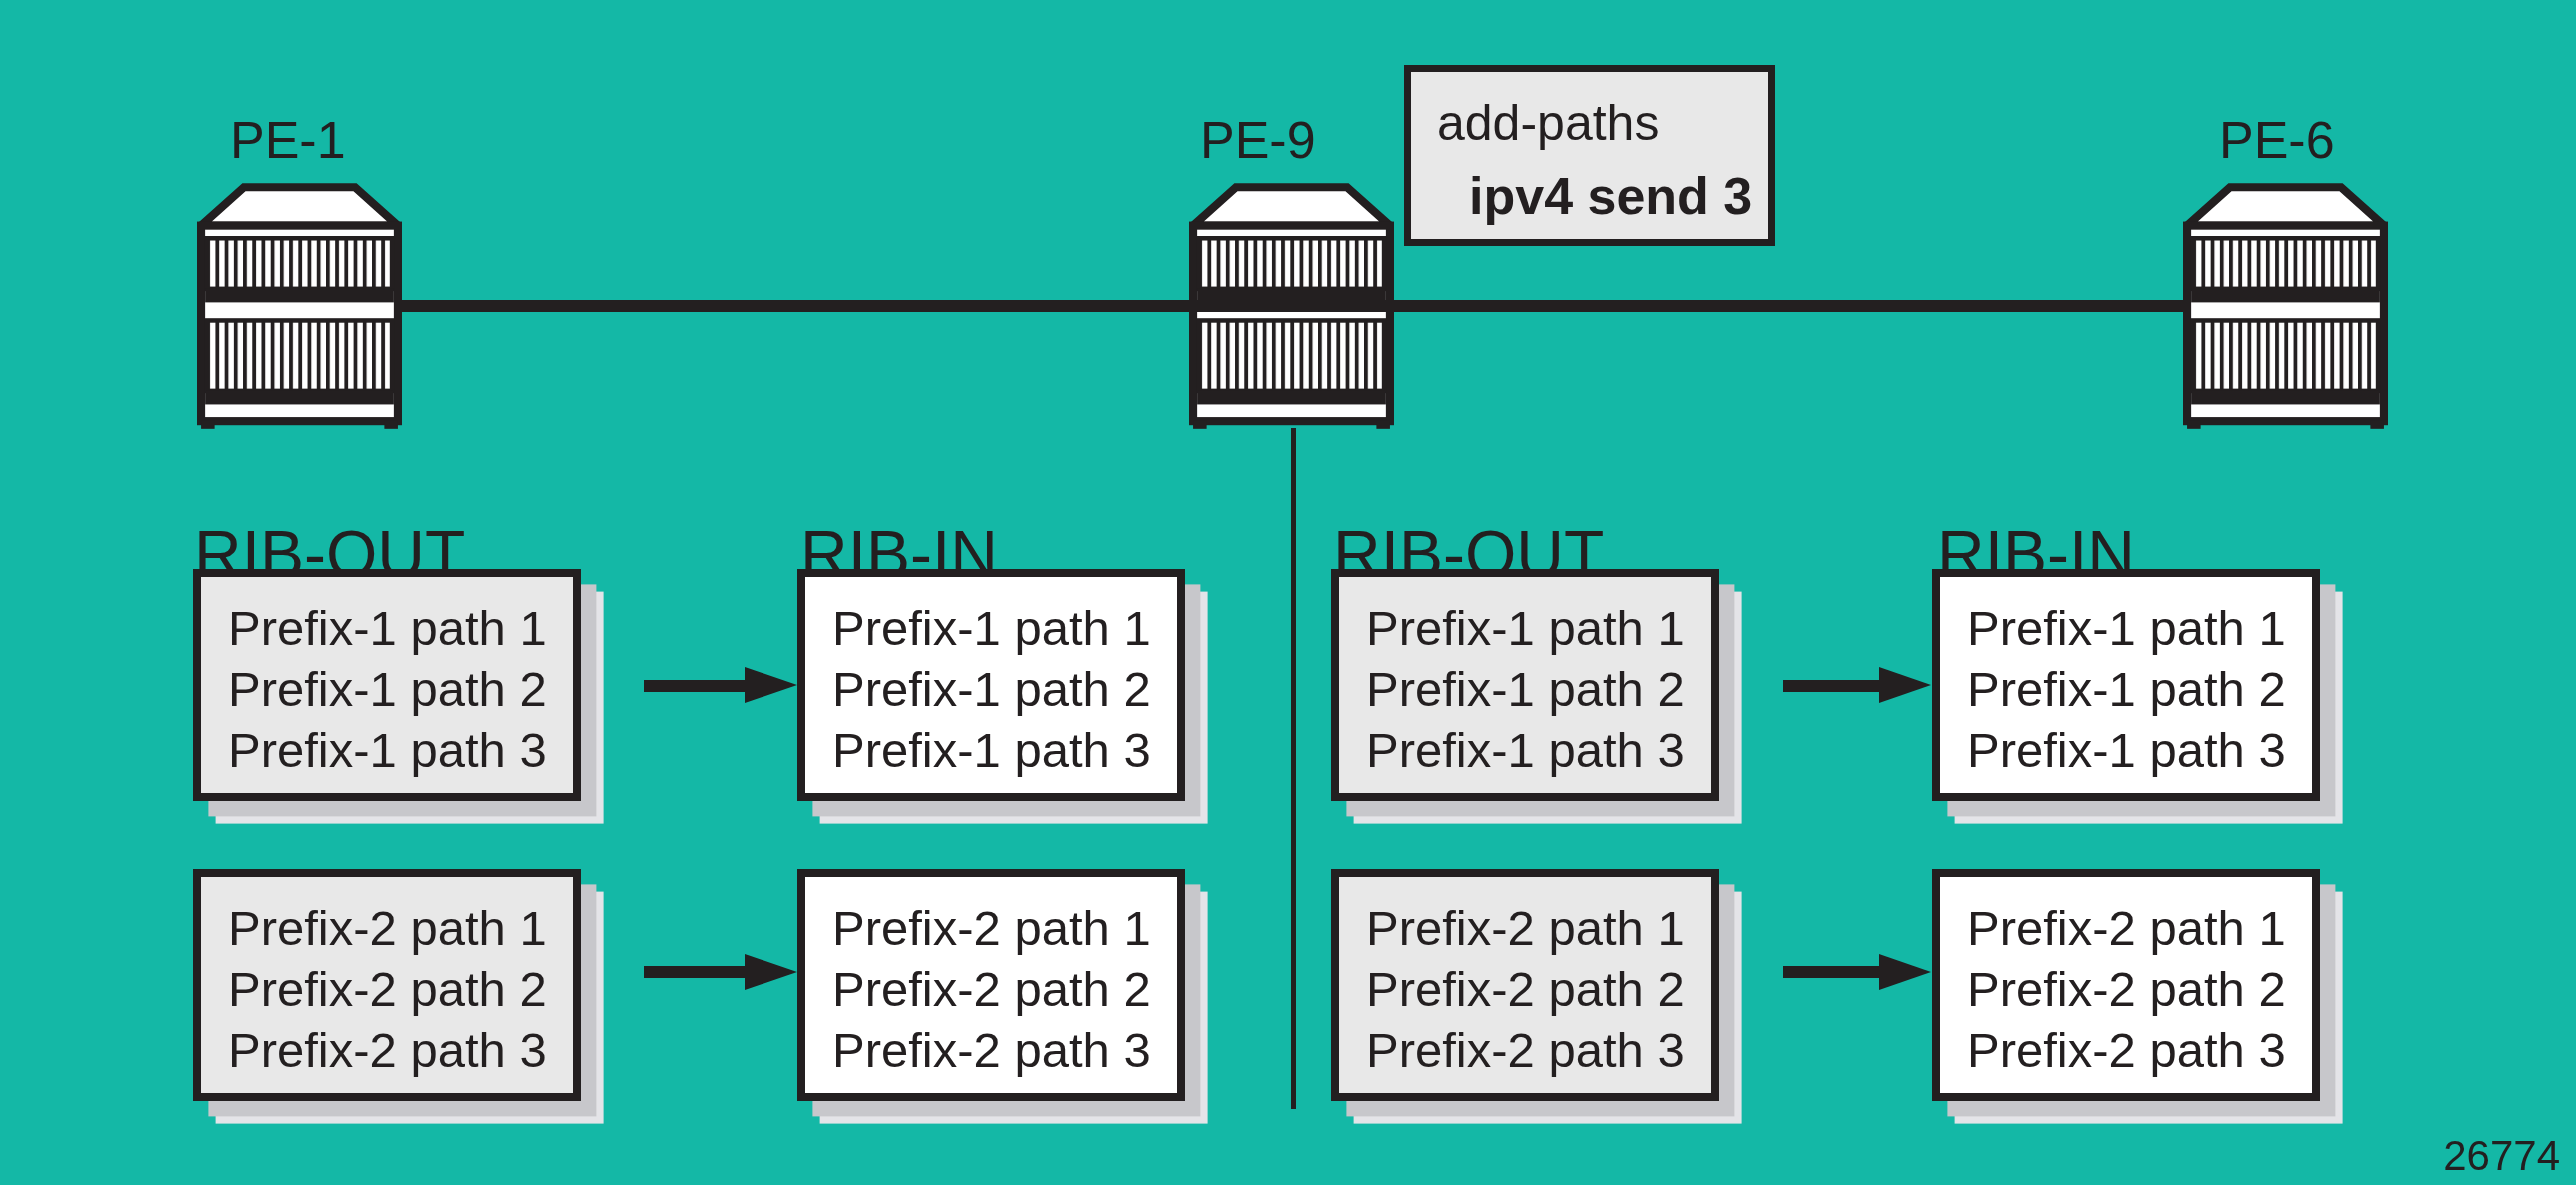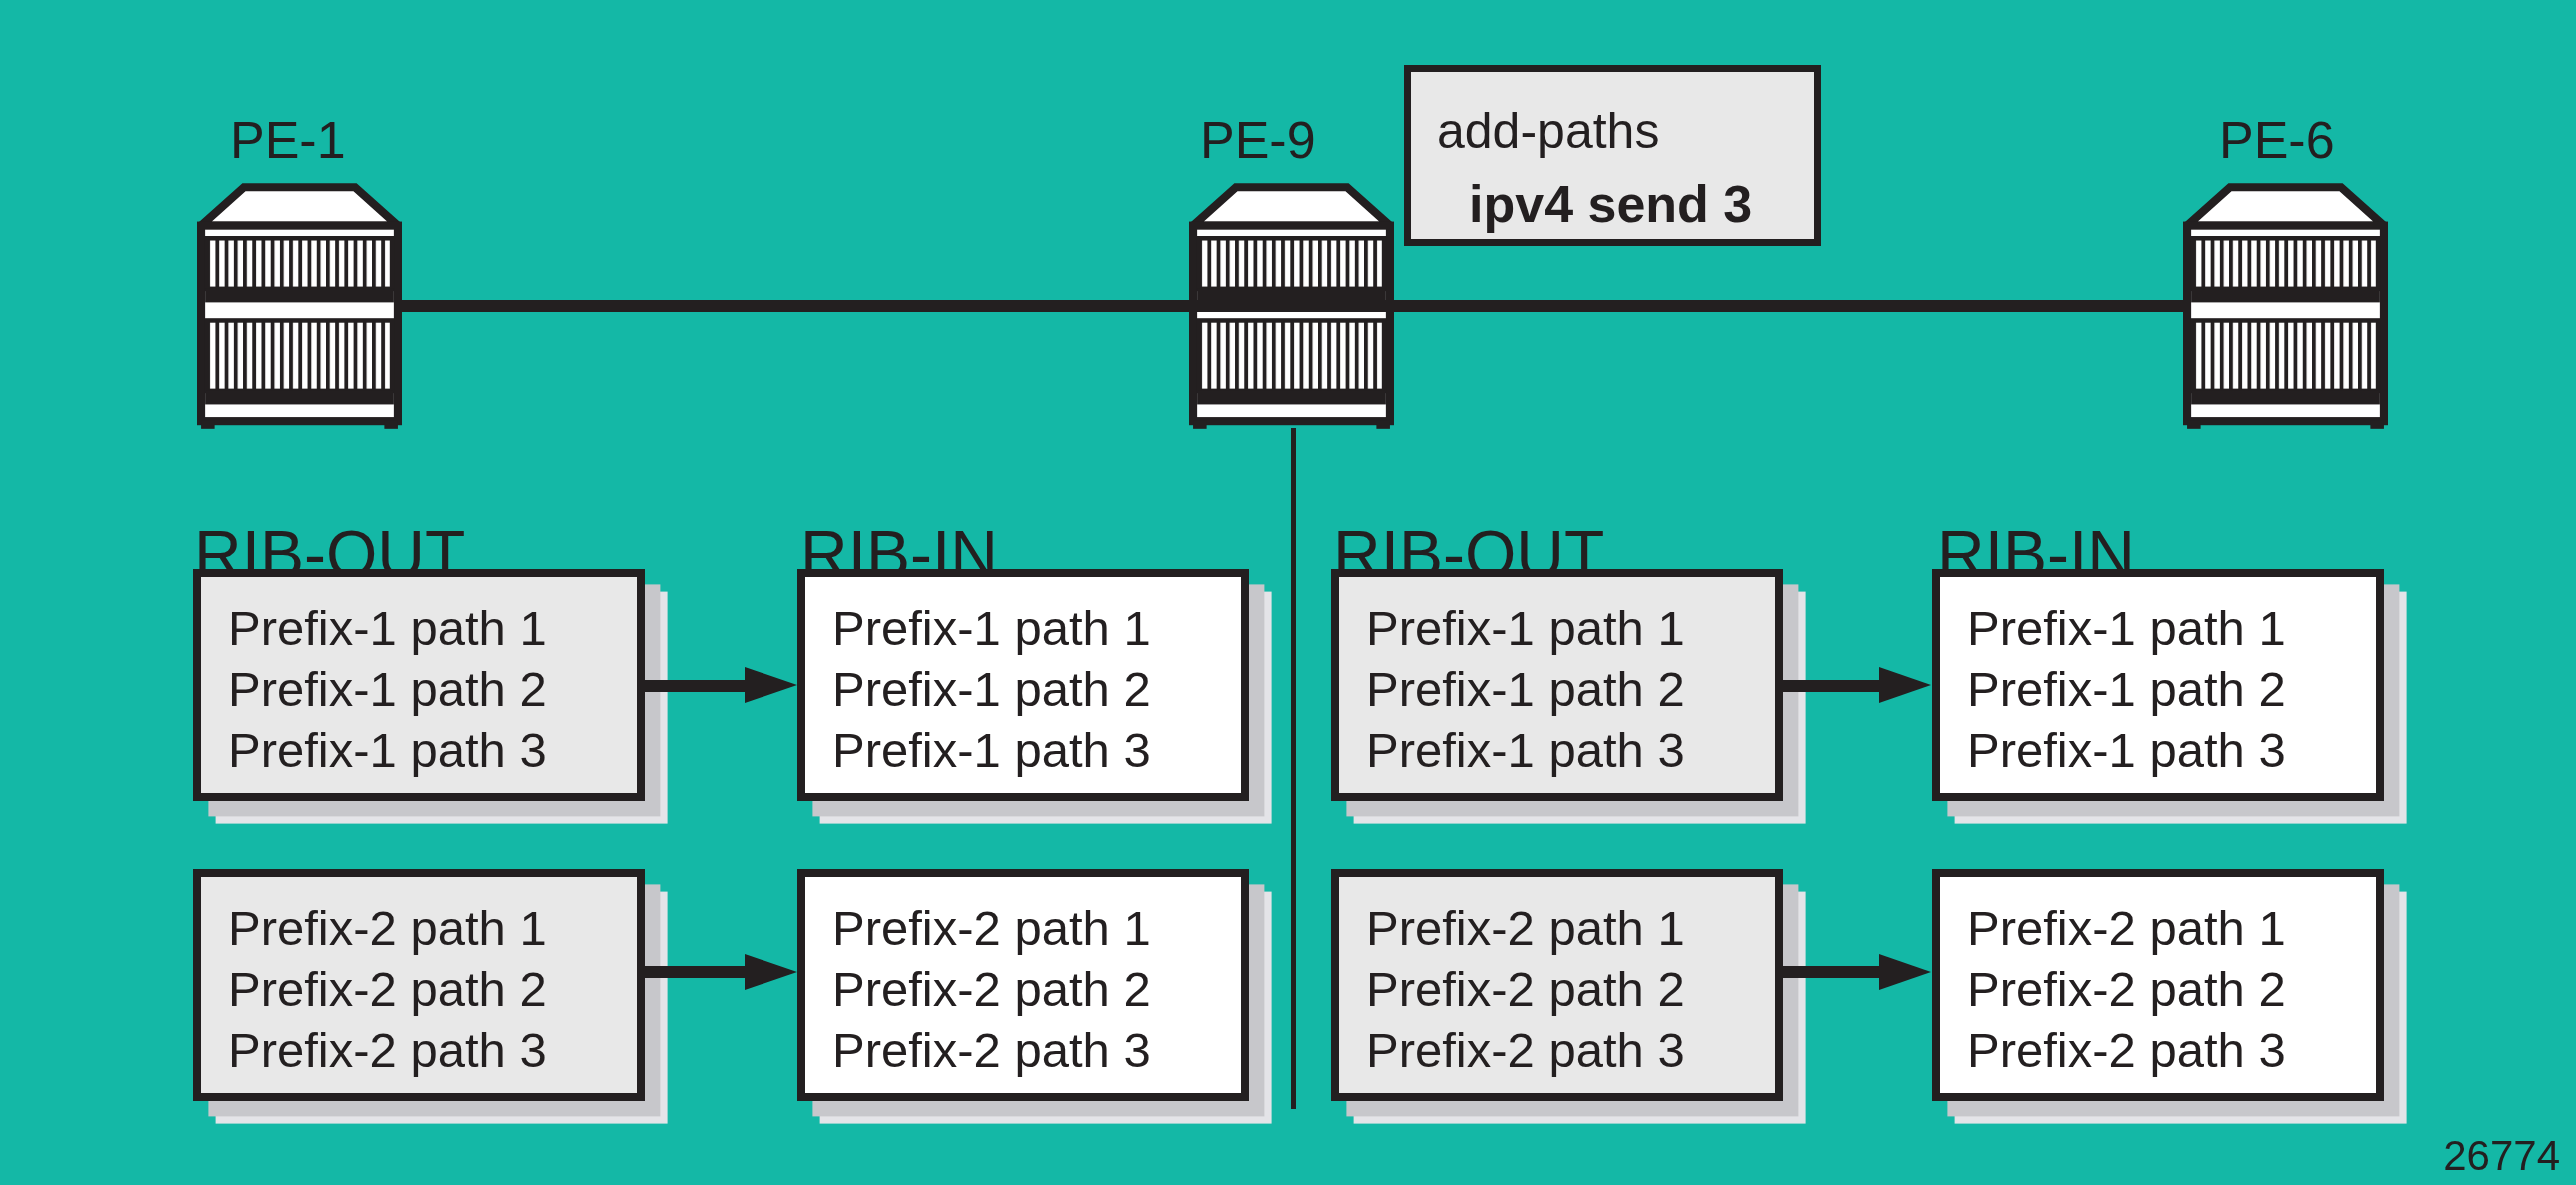--- a/index.html
+++ b/index.html
@@ -16,33 +16,33 @@
   
   .hlink{left:398px;top:300px;width:1790px;height:11.8px;background:#231f20;z-index:3;}
   .vdivider{left:1291px;top:428px;width:4.5px;height:681px;background:#231f20;z-index:1;}
 
   
   .router{width:205px;height:246px;z-index:2;}
   .router-label{font-size:52px;line-height:52px;white-space:nowrap;z-index:2;}
 
   
   .anno{
-    left:1404px;top:65px;width:417px;height:181px;
+    left:1404px;top:65px;width:371px;height:181px;
     background:#e8e8e8;border:7.2px solid #231f20;z-index:4;
-    padding-top:32px;
+    padding-top:24px;
   }
   .anno .l1{font-size:50px;line-height:54px;padding-left:26px;white-space:nowrap;}
   .anno .l2{font-size:52px;line-height:56px;padding-left:58px;margin-top:18px;font-weight:bold;white-space:nowrap;}
 
   
   .rib-label{font-size:66px;line-height:49px;white-space:nowrap;z-index:4;top:530px;}
 
   
   .ribbox{
-    width:452px;height:232px;
+    width:388px;height:232px;
     border:8.1px solid #231f20;
     box-shadow:15.4px 15.4px 0 #c7c7cb, 22.6px 22.6px 0 #e4e4e8;
     z-index:4;
     padding:21px 0 0 27px;
     font-size:49px;line-height:61px;white-space:nowrap;
   }
   .ribbox.grey{background:#e8e8e8;}
   .ribbox.white{background:#ffffff;}
   .row1{top:569px;}
   .row2{top:869px;}

